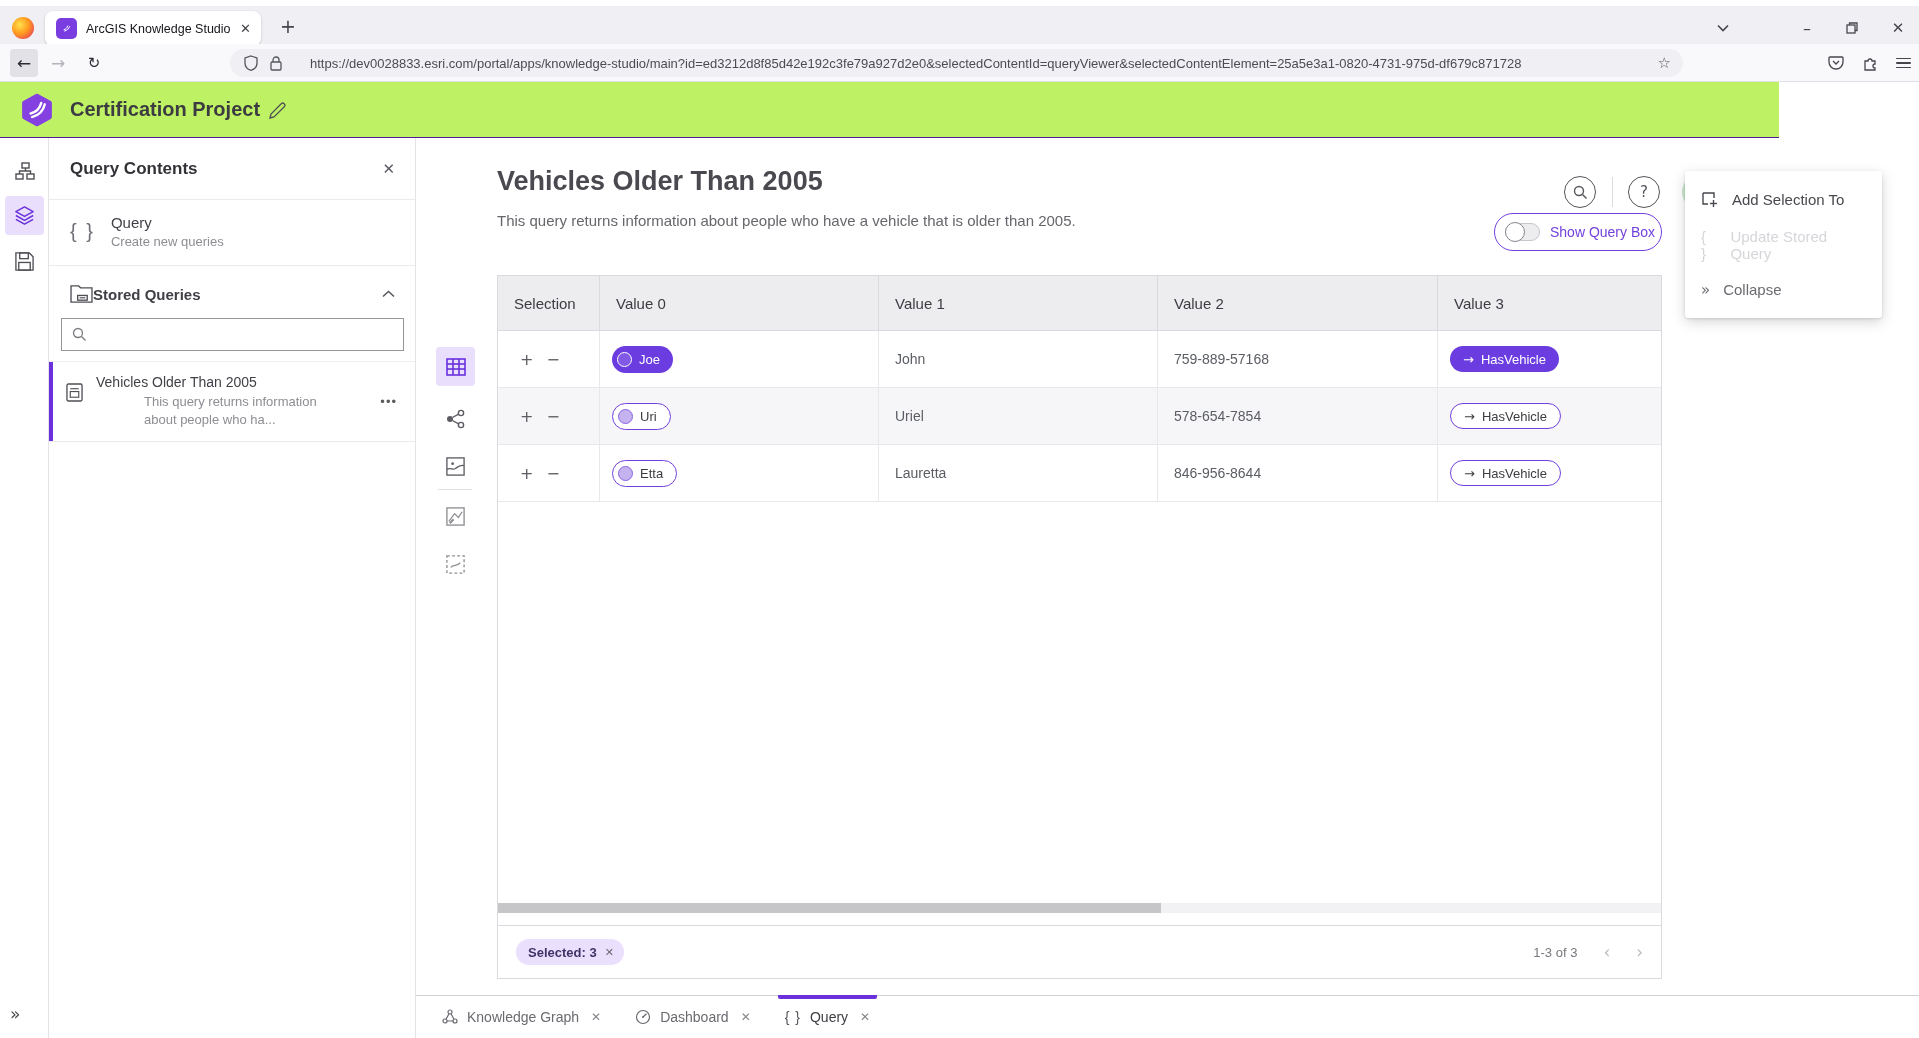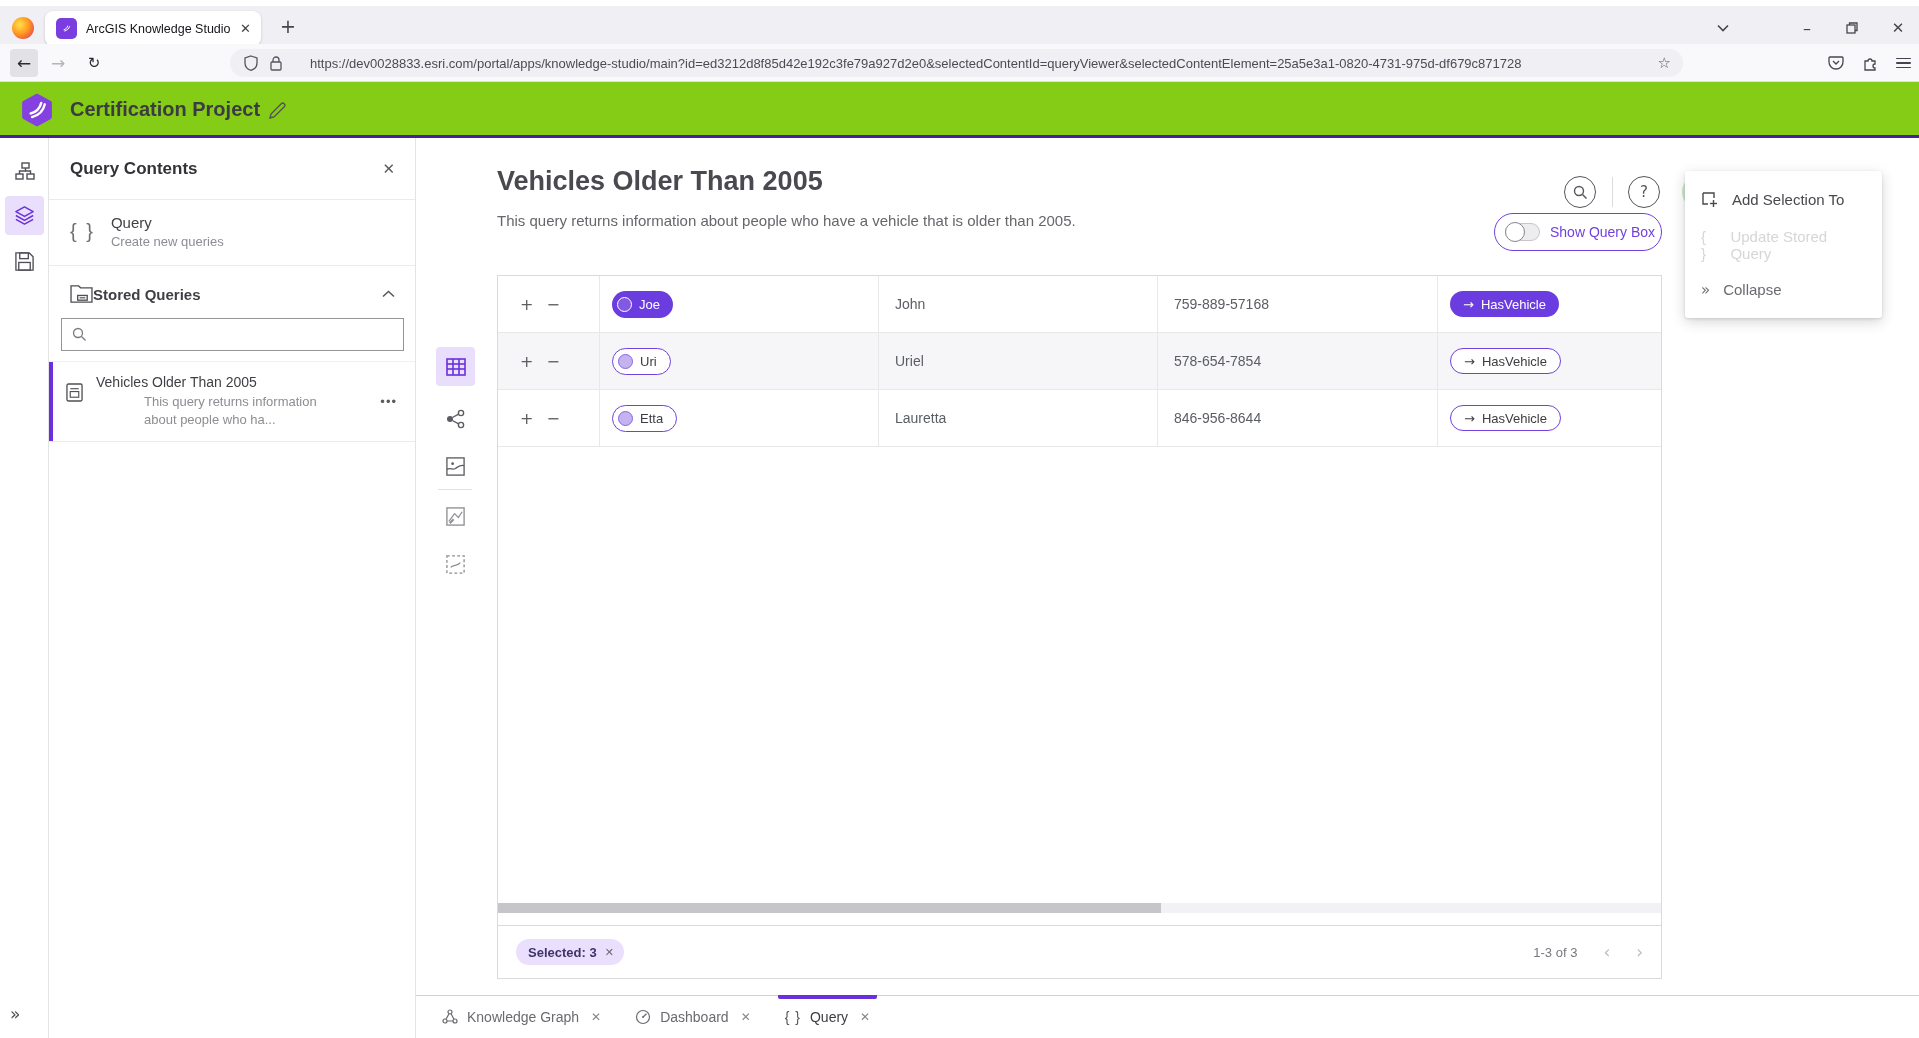--- a/index.html
+++ b/index.html
@@ -26,21 +26,21 @@
   .navbtn.reload { left:80px; font-size:15px; }
   .urlbar { position:absolute; left:230px; top:5px; width:1453px; height:28px; background:#f0f0f4; border-radius:14px;
             display:flex; align-items:center; padding:0 12px 0 14px; }
   .url-text { font-size:13px; color:#4b4b53; white-space:nowrap; overflow:hidden; flex:1; margin-left:10px;padding-left:18px; }
   .url-star { font-size:15px; color:#55555d; margin-left:10px; }
   .tb-right { position:absolute; right:8px; top:5px; height:28px; display:flex; align-items:center; gap:18px; }
   .hamburger { width:15px; display:flex; flex-direction:column; gap:3px; }
   .hamburger i { height:1.6px; background:#45454e; border-radius:1px; }
 
   
-  .app-header { position:absolute; left:0; top:82px; width:1919px; height:56px; background:#84cc16; border-bottom:3px solid #4c1d95; }
+  .app-header { position:absolute; left:0; top:82px; width:1779px; height:56px; background:#bef264; border-bottom:1px solid #4c1d95; }
   .app-logo { position:absolute; left:20px; top:11px; }
   .proj-title { position:absolute; left:70px; top:16px; font-size:20px; font-weight:600; color:#3b3b41; }
   .pencil { position:absolute; left:268px; top:19px; color:#4f4f55; }
   .hdr-circle { position:absolute; top:94px; width:32px; height:32px; border:1.5px solid #55555c; border-radius:50%;
                 display:flex; align-items:center; justify-content:center; color:#55555c; font-size:15px; }
   .hdr-divider { position:absolute; left:1612px; top:95px; width:1px; height:30px; background:#dcdce0; }
   .avatar { position:absolute; left:1682px; top:93px; width:34px; height:34px; border-radius:50%; background:#cce8cf;
             display:flex; align-items:center; justify-content:center; font-size:12px; font-weight:bold; color:#3c6b42; }
   .who { position:absolute; left:1727px; top:87px; line-height:1.35; }
   .who .n1 { font-size:15px; font-weight:600; color:#3f3f45; }
@@ -354,20 +354,27 @@
 <div class="main-desc">This query returns information about people who have a vehicle that is older than 2005.</div>
 
 <div class="toggle-pill">
   <span class="switch">
       <span class="knob"></span>
     </span>
   <span class="lbl">Show Query Box</span>
 </div>
 
 <div class="grid">
+  <div class="grid-hd">
+    <div class="c c0">Selection</div>
+    <div class="c c1">Value 0</div>
+    <div class="c c2">Value 1</div>
+    <div class="c c3">Value 2</div>
+    <div class="c c4">Value 3</div>
+  </div>
 
   <div class="row">
     <div class="c c0">
         <span class="pm">
           <span>+</span>
           <span>−</span>
         </span>
       </div>
     <div class="c c1">
         <span class="epill fill">

